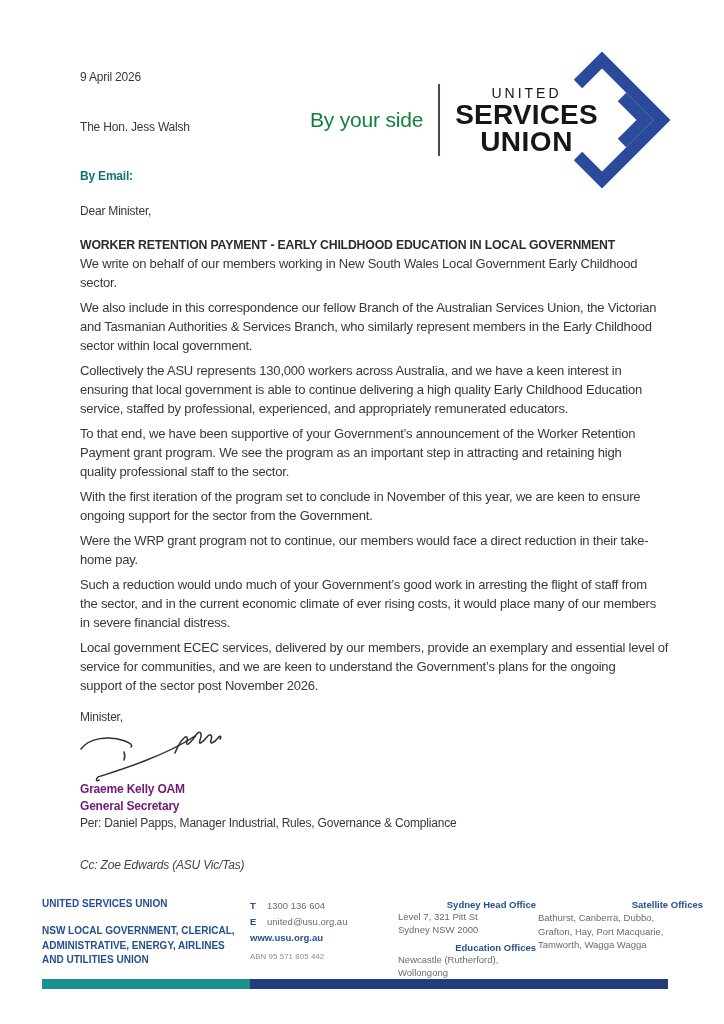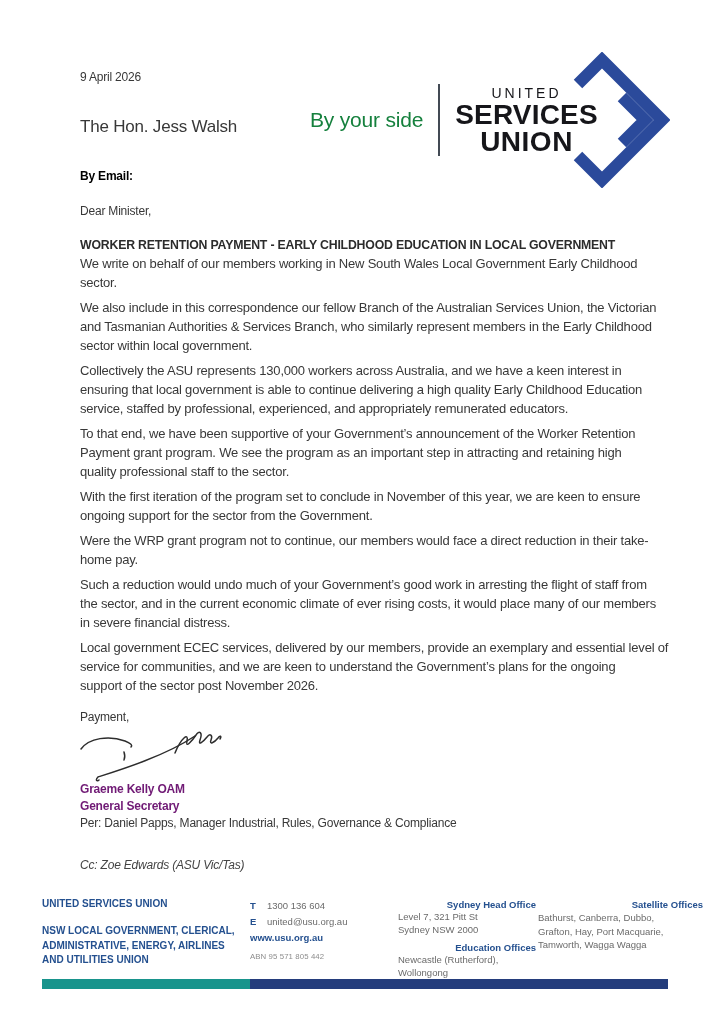--- a/index.html
+++ b/index.html
@@ -4,22 +4,22 @@
 <style>
   html,body{margin:0;padding:0;background:#ffffff;}
   .page{
     position:relative;width:724px;height:1024px;background:#ffffff;overflow:hidden;
     font-family:"Liberation Sans",sans-serif;color:#383838;
   }
   .abs{position:absolute;}
   .pre{white-space:pre-line;}
   
   .date{top:70px;left:80px;font-size:12px;letter-spacing:-0.2px;}
-  .recipient{top:118px;left:80px;font-size:17px;line-height:18.5px;letter-spacing:-0.2px;}
-  .by-email{top:169px;left:80px;font-size:12px;font-weight:bold;color:#000000;letter-spacing:-0.2px;}
+  .recipient{top:118px;left:80px;font-size:12px;line-height:18.5px;letter-spacing:-0.2px;}
+  .by-email{top:169px;left:80px;font-size:12px;font-weight:bold;color:#0f766e;letter-spacing:-0.2px;}
   .salutation{top:204px;left:80px;font-size:12px;letter-spacing:-0.2px;}
   .subject{top:238px;left:80px;font-size:12.3px;font-weight:bold;color:#2c2c2c;letter-spacing:-0.2px;width:600px;}
   .body-block{top:254px;left:80px;width:606px;}
   .body-block p{margin:0 0 6px 0;font-size:13px;line-height:19px;letter-spacing:-0.2px;white-space:pre-line;}
   .body-block p.gap-before{margin-top:0;}
   .regards{top:710px;left:80px;font-size:12px;letter-spacing:-0.2px;}
   .signature{top:726px;left:75px;}
   .signatory{top:781px;left:80px;font-size:12px;line-height:17px;letter-spacing:-0.2px;}
   .signatory .b{font-weight:bold;color:#701a75;}
   .cc{top:858px;left:80px;font-size:12px;font-style:italic;letter-spacing:-0.2px;color:#444;}
@@ -95,21 +95,21 @@
     <p>Were the WRP grant program not to continue, our members would face a direct reduction in their take-
 home pay.</p>
     <p>Such a reduction would undo much of your Government’s good work in arresting the flight of staff from
 the sector, and in the current economic climate of ever rising costs, it would place many of our members
 in severe financial distress.</p>
     <p>Local government ECEC services, delivered by our members, provide an exemplary and essential level of
 service for communities, and we are keen to understand the Government’s plans for the ongoing
 support of the sector post November 2026.</p>
   </div>
 
-  <div class="abs regards">Payment,</div>
+  <div class="abs regards">Minister,</div>
 
   <svg class="abs signature" width="160" height="58" viewBox="0 0 160 58">
     <g fill="none" stroke="#2d2d2d" stroke-width="1.5" stroke-linecap="round">
       <path d="M6 23 C 14 12, 34 9, 50 15 C 55 17, 58 19, 56 21"></path>
       <path d="M49 26 C 50 29, 50 32, 49 34"></path>
       <path d="M24 54 C 22 56, 20 54, 23 51 C 45 44, 90 30, 120 10"></path>
       <path d="M100 27 C 106 12, 114 6, 112 15 C 110 23, 117 15, 121 9 C 124 4, 128 6, 125 14 C 123 20, 128 16, 132 11 C 135 7, 138 9, 136 14 C 134 19, 139 17, 143 12 C 145 9, 147 10, 145 13"></path>
     </g>
   </svg>
 

